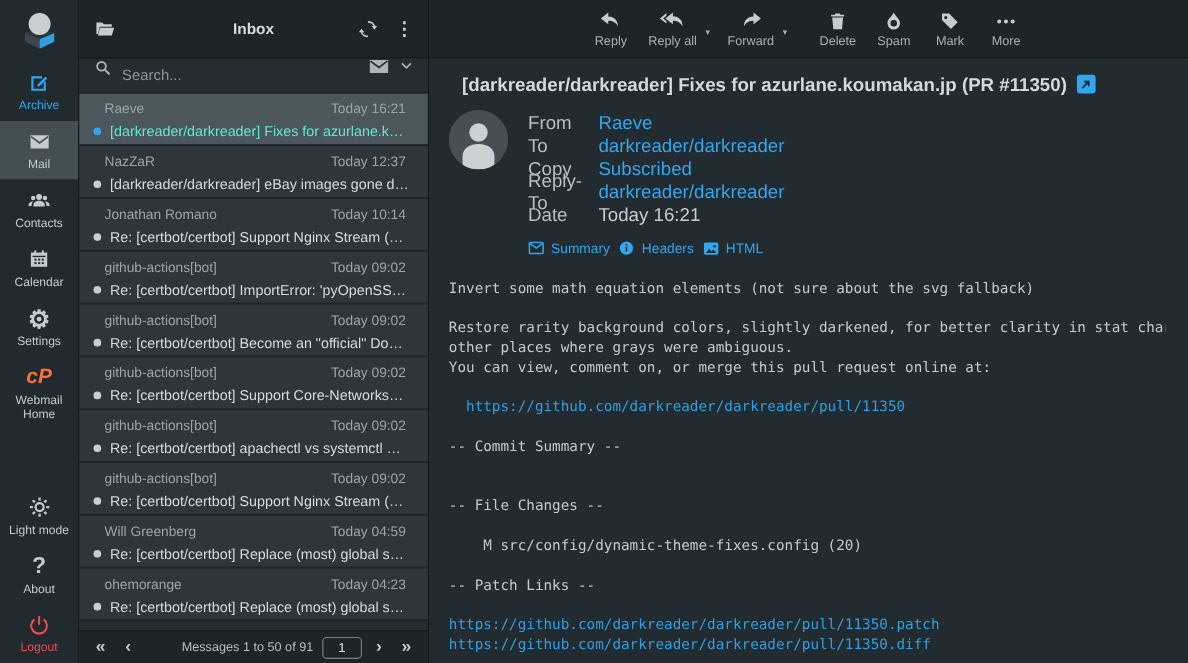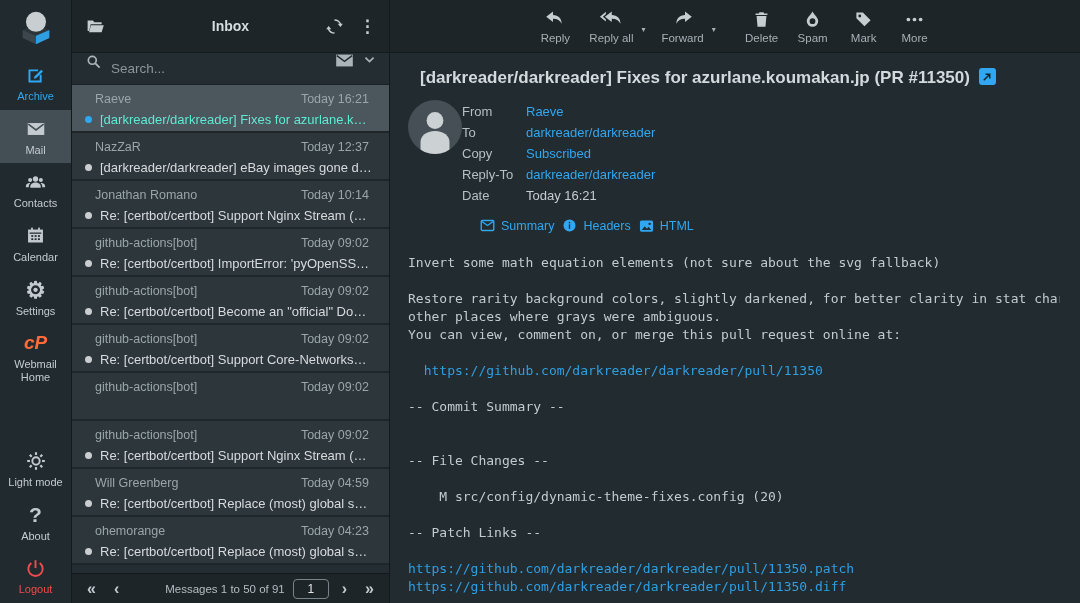--- a/index.html
+++ b/index.html
@@ -86,21 +86,21 @@
   .tbtn.gap-left{margin-left:13px}
 
   .content{flex:1;overflow:hidden;padding:13px 20px 0 18px}
   .subject{display:flex;gap:9px;font-size:17px;font-weight:bold;color:#d3dade;margin:2px 12px 12px}
   .subject .stext{white-space:nowrap;overflow:hidden}
   .extlink{width:17px;height:17px;border-radius:3px;background:var(--c-blue);flex:none;
     display:flex;align-items:center;justify-content:center;cursor:pointer}
 
   .mheader{display:flex}
   .avatar{width:54px;height:54px;flex:none}
-  .fields{font-size:13px;padding-top:1px}
+  .fields{margin-left:18px;font-size:17px;padding-top:1px}
   .frow{display:flex;align-items:center;height:21px}
   .flabel{width:64px;flex:none;color:#b6bfc4}
   .fvalue{color:#c6cdd1}
   .fvalue.link{color:var(--c-blue);cursor:pointer}
 
   .tabs{display:flex;gap:8px;margin:12px 0 0 72px;font-size:12.5px;color:var(--c-blue)}
   .tab{display:flex;align-items:center;gap:6px;cursor:pointer}
 
   .mbody{margin-top:21px;font-family:"DejaVu Sans Mono",monospace;font-size:13px;
     line-height:18px;color:#c2cbd0}
@@ -335,20 +335,24 @@
           <div class="l2">
             <span class="dot"></span>
             <span class="msubj">Re: [certbot/certbot] Support Core-Networks…</span>
           </div>
         </div>
 
         <div class="msg">
           <div class="l1">
             <span class="sender">github-actions[bot]</span>
             <span class="mdate">Today 09:02</span>
+          </div>
+          <div class="l2">
+            <span class="dot"></span>
+            <span class="msubj">Re: [certbot/certbot] apachectl vs systemctl …</span>
           </div>
         </div>
 
         <div class="msg">
           <div class="l1">
             <span class="sender">github-actions[bot]</span>
             <span class="mdate">Today 09:02</span>
           </div>
           <div class="l2">
             <span class="dot"></span>

